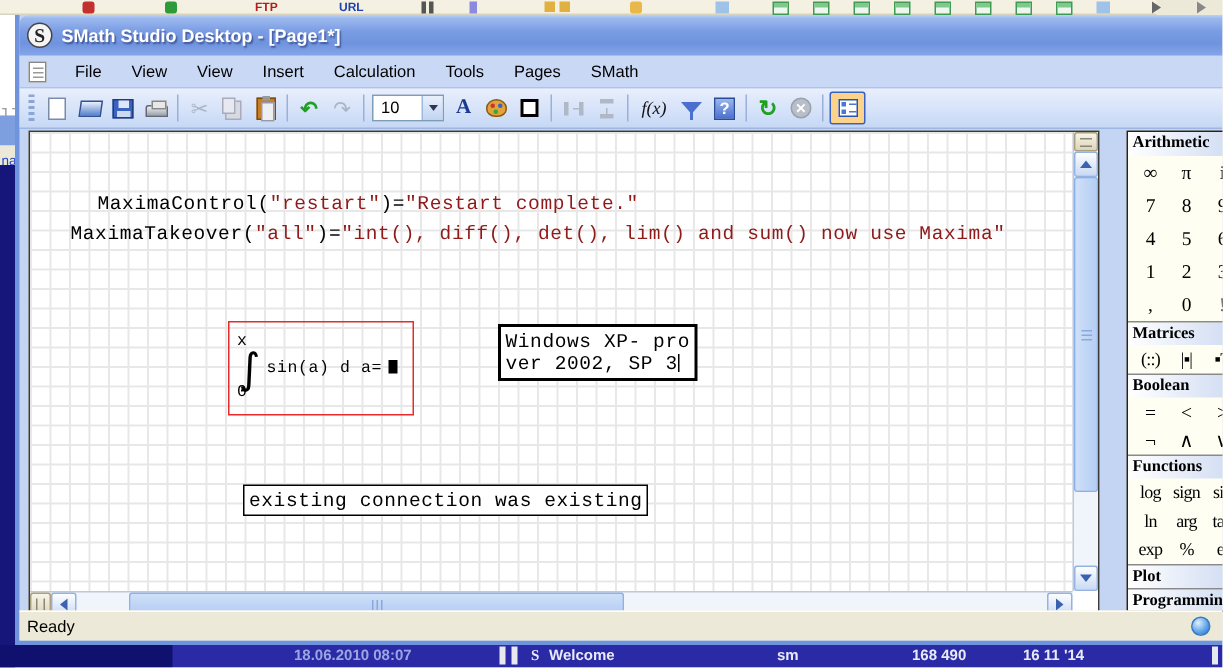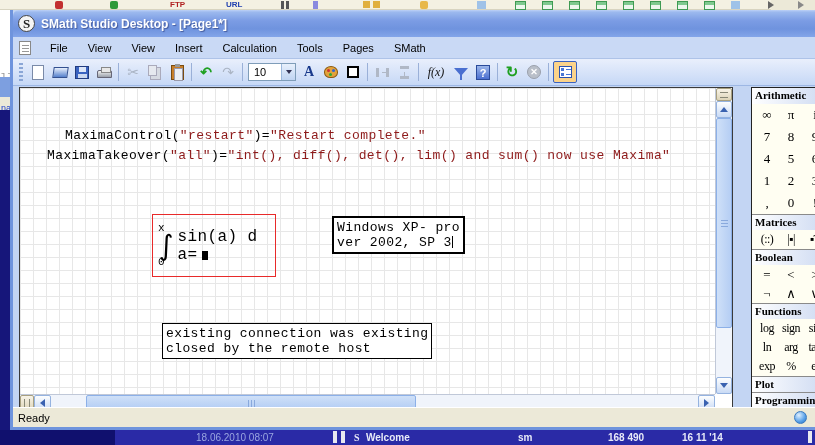--- a/index.html
+++ b/index.html
@@ -77,21 +77,21 @@
   
   .docarea { position:absolute; left:6px; top:77px; width:714px; height:324px; border:1px solid #3a3a3a; background:#fff; }
   .canvas { position:absolute; left:0; top:0; right:17px; bottom:16px; background:#fff;
       background-image:linear-gradient(#e7e7e7 1px, transparent 1px), linear-gradient(90deg, #e7e7e7 1px, transparent 1px);
       background-size:13px 13px; overflow:hidden; }
   .expr { position:absolute; font-family:"Liberation Mono",monospace; font-size:13px; letter-spacing:.4px; white-space:nowrap; }
   .k { color:#000; } .s { color:#8e1a1a; }
   .int-box { position:absolute; left:132px; top:126px; width:124px; height:63px; border:1px solid #e82a2a; display:flex; align-items:center; padding-left:5px; }
   .int-col { display:flex; flex-direction:column; align-items:flex-start; font-family:"Liberation Mono",monospace; font-size:11px; line-height:1; }
   .int-sign { font-family:"DejaVu Sans",sans-serif; font-size:28px; line-height:.85; margin-left:1px; }
-  .int-body { font-family:"Liberation Mono",monospace; font-size:16px; letter-spacing:.4px; margin-left:4px; }
+  .int-body { font-family:"Liberation Mono",monospace; font-size:11px; letter-spacing:.4px; margin-left:4px; }
   .ph-square { display:inline-block; width:6px; height:9px; background:#000; margin-left:4px; vertical-align:-1px; }
   .textbox { position:absolute; background:#fff; font-family:"Liberation Mono",monospace; font-size:13px; letter-spacing:.4px; line-height:15px; padding:2px 3px; white-space:nowrap; }
   .tb1 { left:312px; top:128px; border:2px solid #000; }
   .tb2 { left:142px; top:235px; border:1px solid #000; }
   .caret { display:inline-block; width:1px; height:12px; background:#000; vertical-align:-2px; }
 
   
   .vscroll { position:absolute; top:0; right:0; width:17px; bottom:16px; background:#f0f4fb; border-left:1px solid #c0c8d8; }
   .hscroll { position:absolute; left:0; right:17px; bottom:0; height:16px; background:#f0f4fb; border-top:1px solid #c0c8d8; display:flex; }
   .scroll-btn { width:17px; height:16px; background:linear-gradient(#fdfefe,#c9daf5); border:1px solid #95b3e0; border-radius:2px; display:flex; align-items:center; justify-content:center; }
@@ -119,21 +119,21 @@
   .pcell-sm { font-size:12px; letter-spacing:-.5px; }
 
   
   .statusbar { position:absolute; left:0; right:0; bottom:0; height:20px; background:#ece9d8; border-top:1px solid #fff; font:11px "Liberation Sans",sans-serif; color:#000; display:flex; align-items:center; padding-left:5px; }
   .status-orb { position:absolute; right:8px; top:3px; width:13px; height:13px; border-radius:50%; background:radial-gradient(circle at 35% 30%, #dff0ff, #58a0e8 60%, #2a70c0); border:1px solid #3a7ac0; }
 
   
   .bottom-strip { position:absolute; left:0; top:430px; width:815px; height:15px; background:#2a2aa6; overflow:hidden; }
   .bs-left { position:absolute; left:0; top:0; width:115px; height:15px; background:#10106e; }
   .bs-text { position:absolute; top:2px; font:bold 10px "Liberation Sans",sans-serif; color:#e8eaf8; white-space:nowrap; }
-  .bs-dim { color:#9aa6e0; font-weight:normal;text-align:center; }
+  .bs-dim { color:#9aa6e0; font-weight:bold;text-align:center; }
   .bs-bar { position:absolute; top:1px; width:4px; height:12px; background:#e8e8f0; }
 </style>
 </head>
 <body>
 
 <div class="top-strip">
   <span class="frag mini-sq" style="left:55px;background:#c23030;border-radius:2px;"></span>
   <span class="frag mini-sq" style="left:110px;background:#2f9a3a;border-radius:2px;"></span>
   <span class="mini-label" style="left:170px;color:#b02020;">FTP</span>
   <span class="mini-label" style="left:226px;color:#2040b0;">URL</span>
@@ -280,21 +280,20 @@
         <span class="int-body"><span>sin(a) d a</span><span>=</span><span class="ph-square"></span></span>
       </div>
 
       <div class="textbox tb1">
         <div>Windows XP- pro</div>
         <div><span>ver 2002, SP 3</span><span class="caret"></span></div>
       </div>
 
       <div class="textbox tb2">
         <div>existing connection was existing</div>
-        <div>closed by the remote host</div>
       </div>
     </div>
 
     <div class="vscroll">
       <div class="scroll-btn splitter" style="height:13px;">
           <div class="split-lines"></div>
         </div>
       <div class="scroll-btn">
           <div class="tri tri-up2"></div>
         </div>

